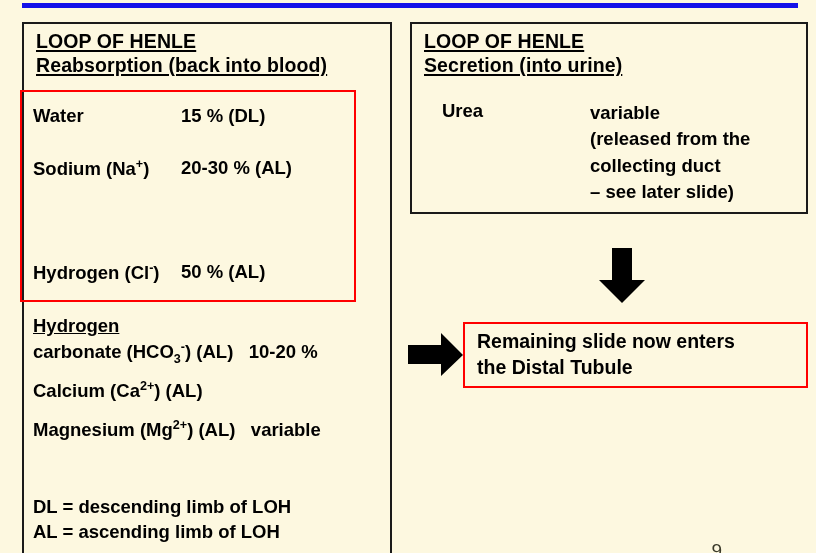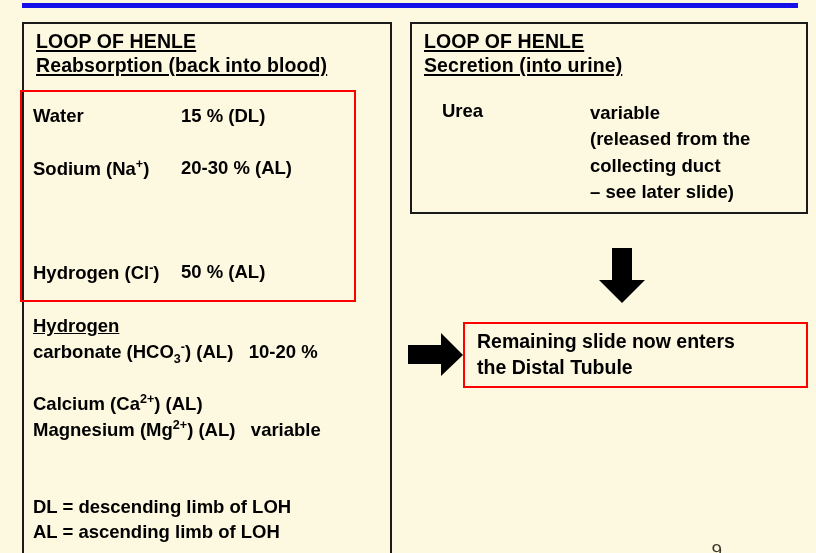--- a/index.html
+++ b/index.html
@@ -212,21 +212,21 @@
 
   <div class="ion-row" style="top:261px;">
     <span class="ion-name"><span>Hydrogen</span> (<span>Cl</span><sup>-</sup>)</span><span class="ion-value">50 % (AL)</span>
   </div>
 
   <div class="free-line" style="top:315px;text-decoration:underline;">Hydrogen</div>
   <div class="free-line" style="top:340px;">
     <span>carbonate (HCO</span><sub>3</sub><sup>-</sup><span>) (AL)</span>&nbsp;&nbsp;&nbsp;<span>10-20 %</span>
   </div>
 
-  <div class="free-line" style="top:392px;">
+  <div class="free-line" style="top:379px;">
     <span>Calcium (Ca</span><sup>2+</sup><span>) (AL)</span>
   </div>
   <div class="free-line" style="top:418px;">
     <span>Magnesium (Mg</span><sup>2+</sup><span>) (AL)</span>&nbsp;&nbsp;&nbsp;<span>variable</span>
   </div>
 
   <div class="free-line" style="top:496px;">DL = descending limb of LOH</div>
   <div class="free-line" style="top:521px;">AL = ascending limb of LOH</div>
 
   <div class="panel" id="panel-secretion">

